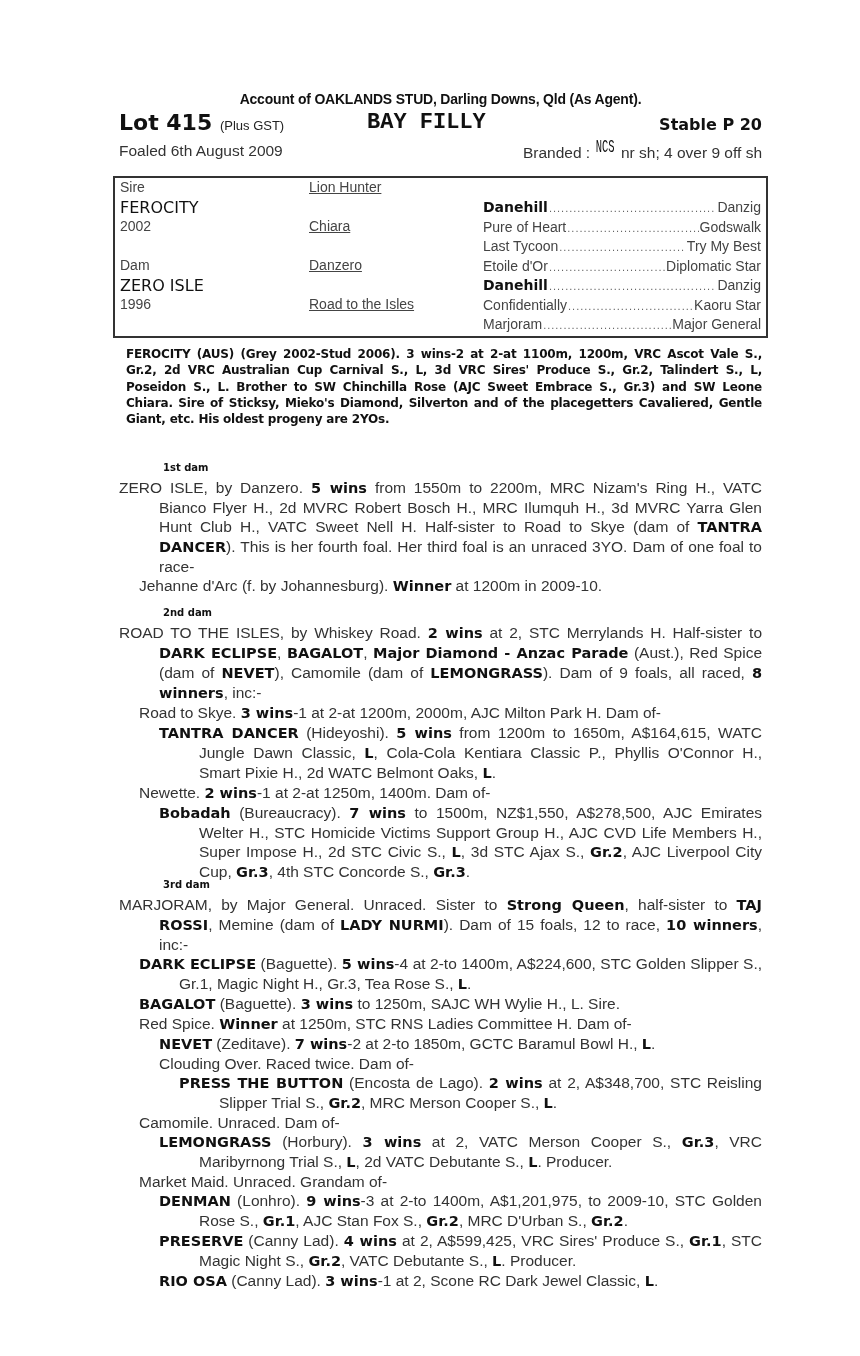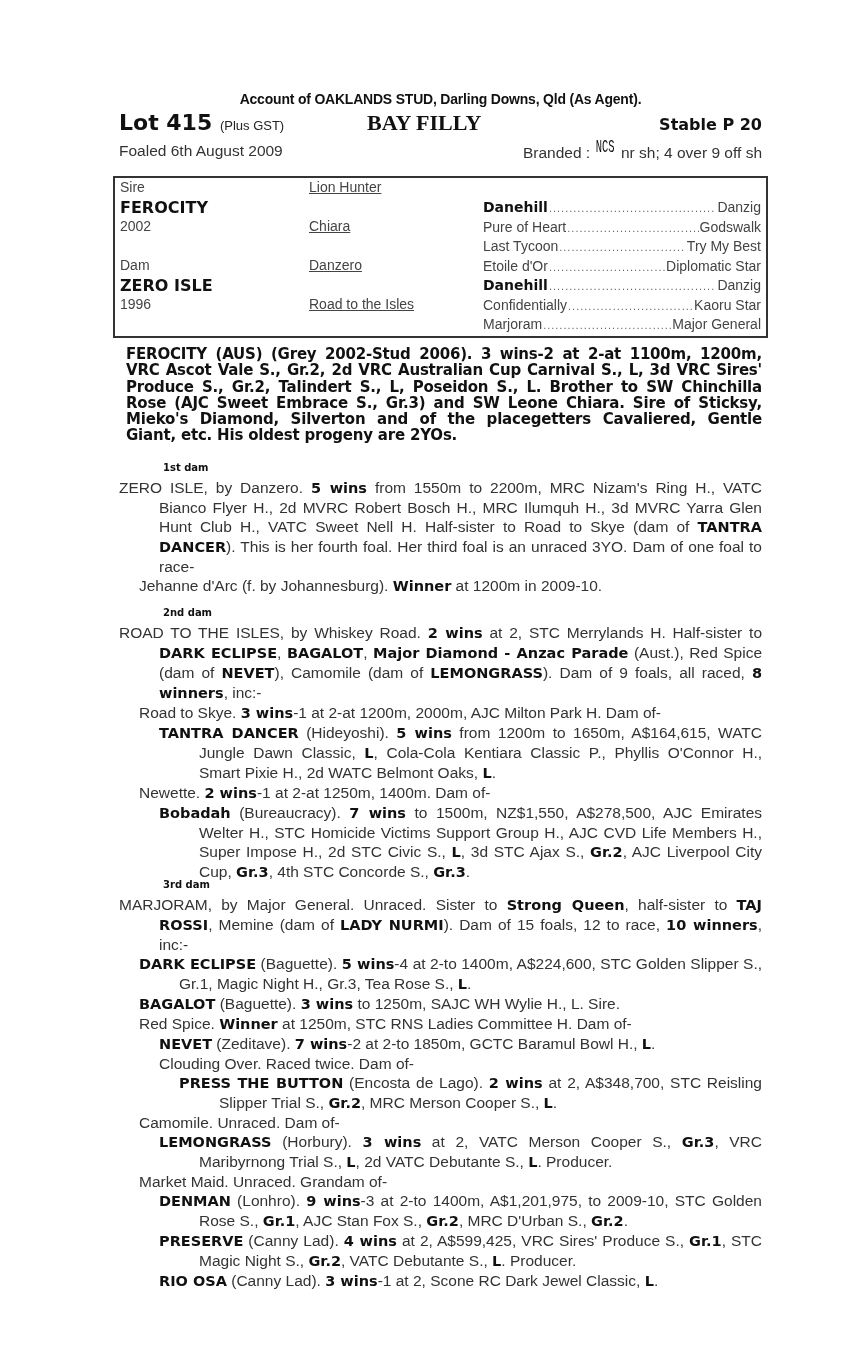--- a/index.html
+++ b/index.html
@@ -4,44 +4,44 @@
 <style>
   html, body { margin: 0; padding: 0; background: #ffffff; }
   body { width: 860px; height: 1356px; position: relative; overflow: hidden;
          font-family: "Liberation Sans", sans-serif; color: #1a1a1a; }
   .page { position: absolute; left: 119px; top: 90px; width: 643px; }
   .account { text-align: center; font-weight: bold; font-size: 15.5px; letter-spacing: -0.2px;
              transform: scaleX(0.9); transform-origin: center; color: #111; margin-bottom: 2px; }
   .lot-row { position: relative; height: 30px; }
   .lot { position: absolute; left: 0; top: 0; font-family: "DejaVu Sans", sans-serif; font-weight: bold; font-size: 22px; color: #111; text-align: center; }
   .lot .gst { font-family: "Liberation Sans", sans-serif; font-weight: normal; font-size: 13px; color: #222; }
-  .horse-type { position: absolute; left: 248px; top: 0; font-family: Liberation Serif, serif; font-weight: bold; font-size: 22px; color: #111; }
+  .horse-type { position: absolute; left: 248px; top: 0; font-family: Liberation Mono, monospace; font-weight: bold; font-size: 22px; color: #111; }
   .stable { position: absolute; right: 0; top: 5px; font-family: "DejaVu Sans", sans-serif; font-weight: bold; font-size: 16px; color: #111; }
   .foal-row { position: relative; height: 24px; font-size: 15.5px; color: #333; }
   .foaled { position: absolute; left: 0; top: 2px; }
   .branded { position: absolute; right: 0; top: 2px; }
   .brand-mark { display: inline-block; font-family: "Liberation Mono", monospace; font-size: 19px; transform: scaleX(0.55); margin: 0 -6px; position: relative; top: -6px; color: #111; }
 
   .pedigree { position: absolute; left: 113px; top: 176px; width: 651px; height: 158px;
               border: 2px solid #333; box-sizing: content-box; }
   .ped-col { position: absolute; top: 0; font-size: 14px; color: #444; }
   .ped-col div { height: 19.5px; line-height: 19.5px; white-space: nowrap; }
   .col1 { left: 5px; width: 180px; }
-  .col1 .big { font-family: "DejaVu Sans", sans-serif; font-weight: bold; font-size: 16px; color: #111; }
+  .col1 .big { font-family: "DejaVu Sans", sans-serif; font-weight: normal; font-size: 16px; color: #111; }
   .col2 { left: 194px; width: 170px; text-decoration: underline; }
   .col3 { left: 368px; width: 278px; margin-top: 20px; }
   .col3 .line { display: flex; align-items: baseline; }
   .col3 .name { white-space: nowrap; }
   .col3 .name.b { font-family: "DejaVu Sans", sans-serif; font-weight: bold; color: #111; font-size: 14px; }
   .col3 .dots { flex: 1; overflow: hidden; white-space: nowrap; color: #666; font-size: 11px; letter-spacing: 1px; margin: 0 1px; }
   .col3 .dots::after { content: "................................................................................"; }
   .col3 .sire { white-space: nowrap; }
 
   .sire-desc { position: absolute; left: 126px; top: 346px; width: 636px;
-               font-family: "DejaVu Sans", sans-serif; font-weight: bold; font-size: 15px;
+               font-family: "DejaVu Sans", sans-serif; font-weight: bold; font-size: 12px;
                line-height: 16.3px; color: #111; text-align: justify; letter-spacing: -0.2px; }
 
   .dam-section { position: absolute; left: 119px; width: 643px; font-size: 15.5px; line-height: 19px; color: #333; }
   .dam-title { font-family: "DejaVu Sans", sans-serif; font-weight: bold; font-size: 10px; color: #111; margin-bottom: 1px; margin-left: 44px; }
   .p { text-align: justify; }
   .p b { font-family: "DejaVu Sans", sans-serif; font-weight: bold; color: #111; font-size: 14.5px; }
   .lvl0 { padding-left: 40px; text-indent: -40px; }
   .lvl1 { padding-left: 60px; text-indent: -40px; }
   .lvl2 { padding-left: 80px; text-indent: -40px; }
   .lvl3 { padding-left: 100px; text-indent: -40px; }

